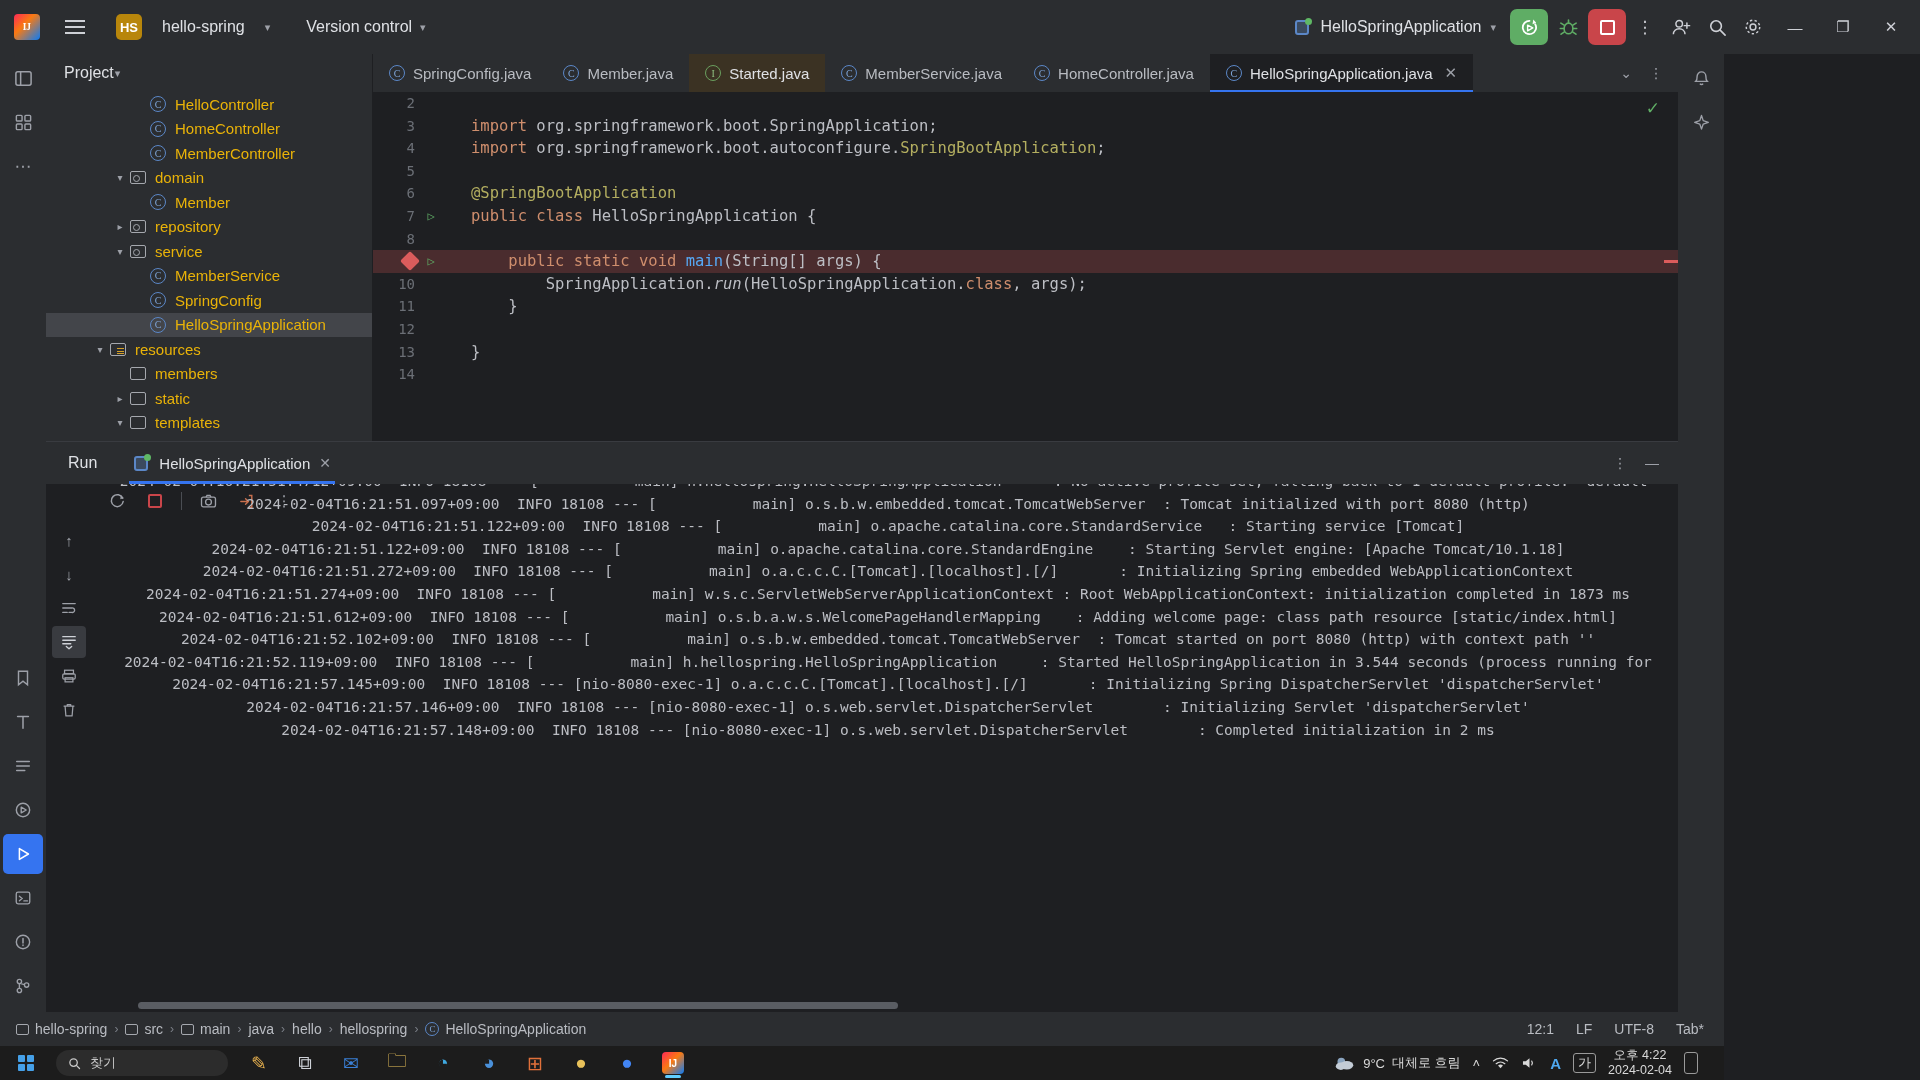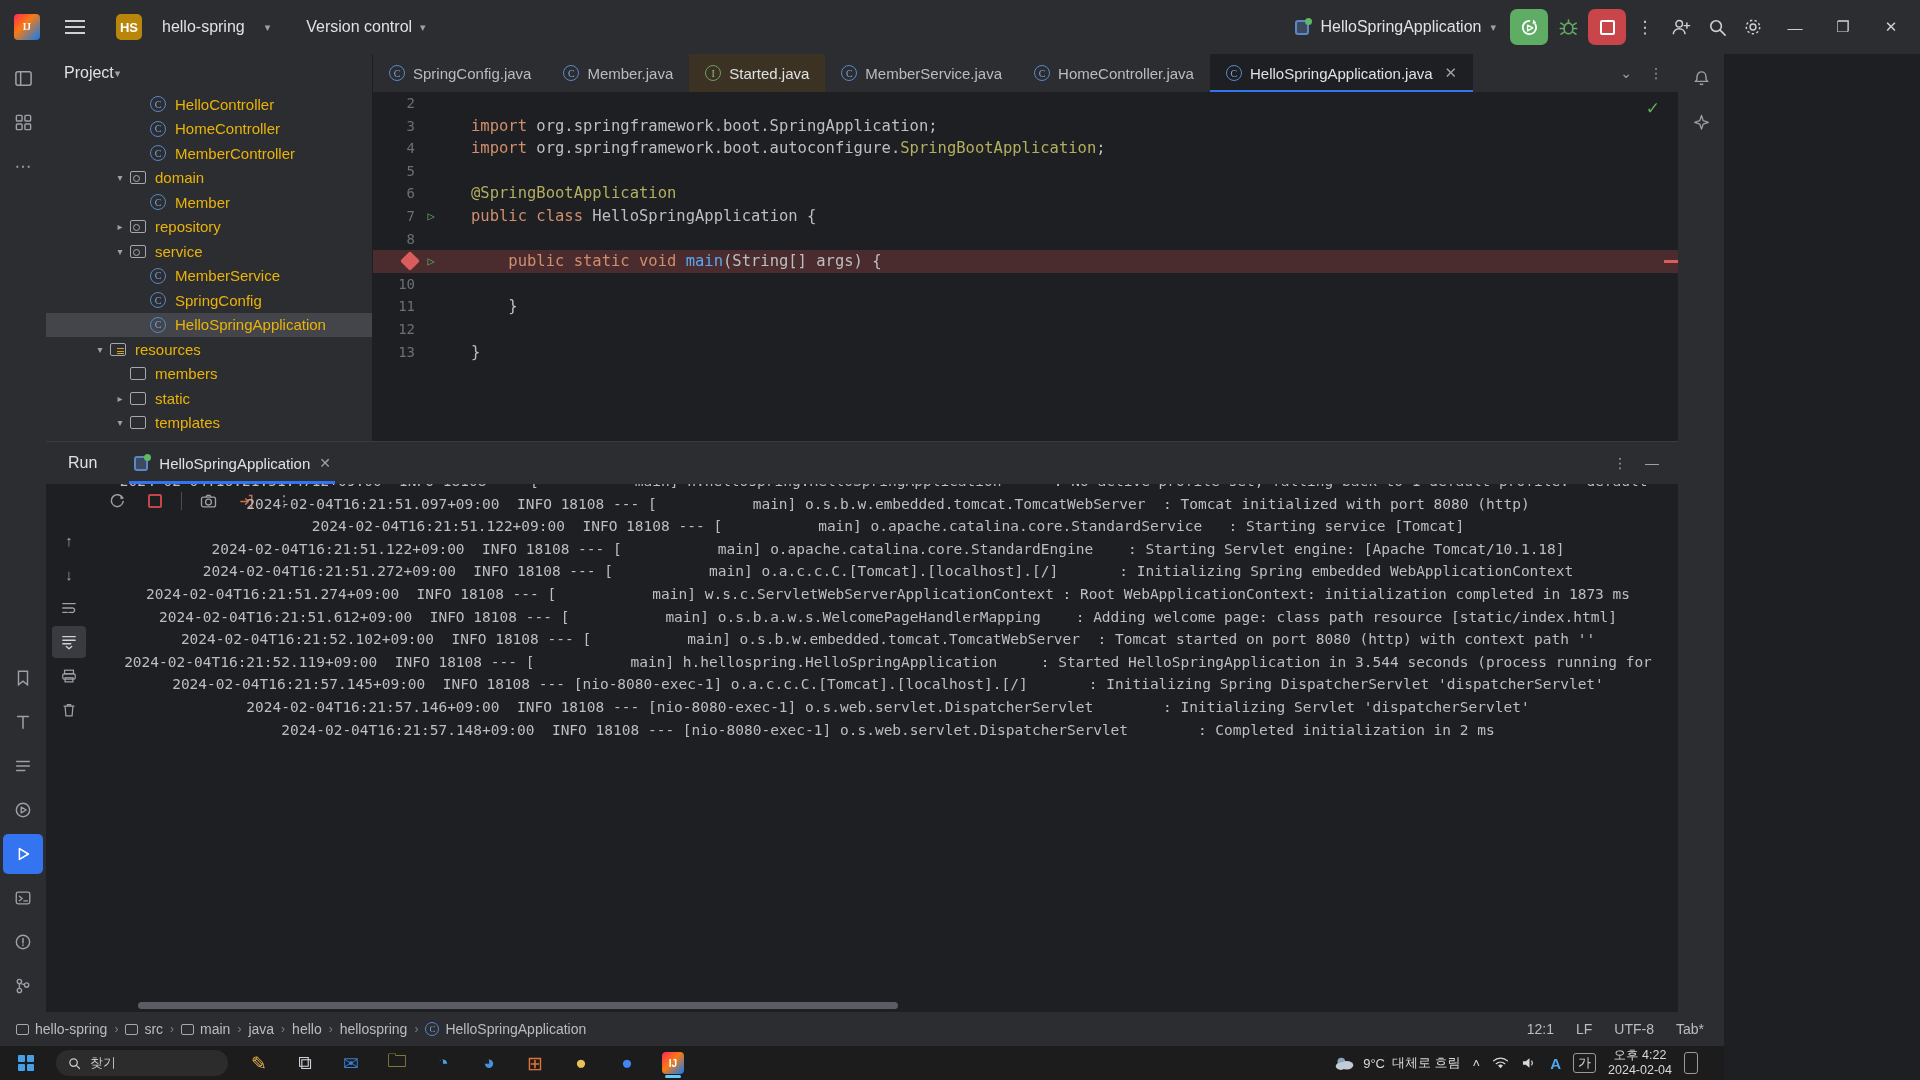--- a/index.html
+++ b/index.html
@@ -517,24 +517,25 @@
   <div class="editor">
     <div class="code-area" id="code">
         <div class="cl"><span class="gut-num">2</span><span class="gut-mark"></span><span class="ctext"></span></div>
         <div class="cl"><span class="gut-num">3</span><span class="gut-mark"></span><span class="ctext"><span class="k">import </span><span class="pln">org.springframework.boot.SpringApplication;</span></span></div>
         <div class="cl"><span class="gut-num">4</span><span class="gut-mark"></span><span class="ctext"><span class="k">import </span><span class="pln">org.springframework.boot.autoconfigure.</span><span class="anno">SpringBootApplication</span><span class="pln">;</span></span></div>
         <div class="cl"><span class="gut-num">5</span><span class="gut-mark"></span><span class="ctext"></span></div>
         <div class="cl"><span class="gut-num">6</span><span class="gut-mark"></span><span class="ctext"><span class="anno">@SpringBootApplication</span></span></div>
         <div class="cl"><span class="gut-num">7</span><span class="gut-mark"><span class="runarrow">▷</span></span><span class="ctext"><span class="k">public class </span><span class="pln">HelloSpringApplication </span><span class="pln">{</span></span></div>
         <div class="cl"><span class="gut-num">8</span><span class="gut-mark"></span><span class="ctext"></span></div>
         <div class="cl bp"><span class="gut-num">9</span><span class="gut-mark"><span class="bp-diamond"></span><span class="runarrow">▷</span></span><span class="ctext"><span class="k">    public static void </span><span class="mtd">main</span><span class="pln">(String[] args) {</span></span><span class="bp-stripe"></span></div>
-        <div class="cl"><span class="gut-num">10</span><span class="gut-mark"></span></div>
+        <div class="cl"><span class="gut-num">10</span><span class="gut-mark"></span><span class="ctext"><span class="pln">        SpringApplication.</span><span class="itl">run</span><span class="pln">(HelloSpringApplication.</span><span class="k">class</span><span class="pln">, args);</span></span></div>
         <div class="cl"><span class="gut-num">11</span><span class="gut-mark"></span><span class="ctext"><span class="pln">    }</span></span></div>
         <div class="cl"><span class="gut-num">12</span><span class="gut-mark"></span><span class="ctext"></span></div>
         <div class="cl"><span class="gut-num">13</span><span class="gut-mark"></span><span class="ctext"><span class="pln">}</span></span></div>
+        <div class="cl"><span class="gut-num">14</span><span class="gut-mark"></span><span class="ctext"></span></div>
       </div>
     <div class="checkmark">✓</div>
   </div>
 
   <div class="runwin">
     <div class="rw-head">
       <span class="rw-title">Run</span>
       <div class="rw-tab active">
         <span class="runcfg-ic">
           <span class="sq"></span>

